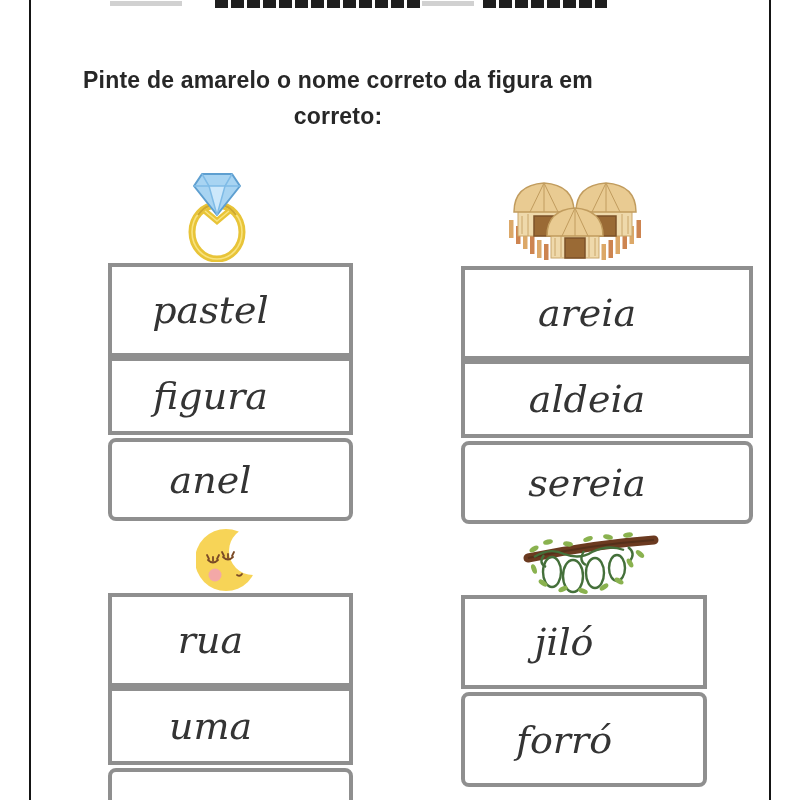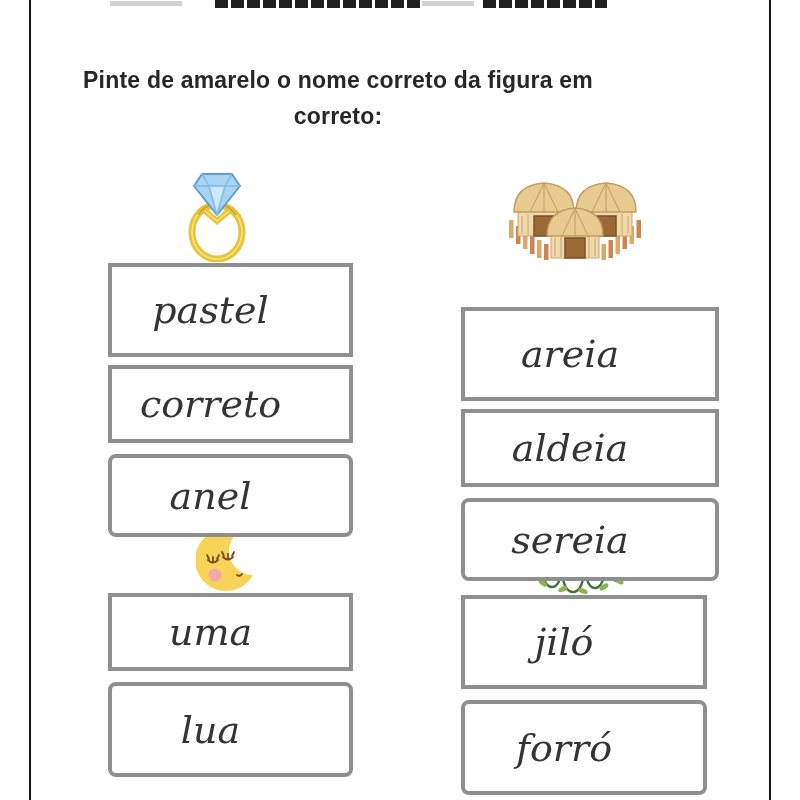--- a/index.html
+++ b/index.html
@@ -18,23 +18,23 @@
   .faint-text{position:absolute;top:1px;height:5px;background:#c6c6c6;opacity:.8;}
 
   
   .title{
     position:absolute;left:31px;top:62px;width:614px;
     text-align:center;font-weight:bold;font-size:23px;line-height:36px;
     color:#272727;letter-spacing:.2px;
   }
 
   
-  .col{position:absolute;display:flex;flex-direction:column;gap:8px;}
+  .col{position:absolute;display:flex;flex-direction:column;}
   .col-tl{left:108px;top:263px;width:245px;}
-  .col-tr{left:461px;top:266px;width:258px;margin-top:41px;}
+  .col-tr{left:461px;top:266px;width:292px;}
   .col-bl{left:108px;top:593px;width:245px;}
   .col-br{left:461px;top:595px;width:246px;}
   .option-box{
     box-sizing:border-box;border:4px solid #8f8f8f;background:#ffffff;
     display:flex;align-items:center;justify-content:center;
   }
   .r1{height:94px;}
   .r2{height:78px;}
   .r3{height:83px;margin-top:3px;border-radius:8px;}
   .col-bl .r3,.col-br .r3{height:95px;}
@@ -164,40 +164,43 @@
     <ellipse cx="23" cy="56" rx="5" ry="2.5" transform="rotate(35 23 56)"></ellipse>
     <ellipse cx="14" cy="42" rx="5" ry="2.5" transform="rotate(70 14 42)"></ellipse>
   </g>
 </svg>
 
 <div class="col col-tl">
   <div class="option-box r1">
     <span class="word">pastel</span>
   </div>
   <div class="option-box r2">
-    <span class="word">correto</span>
+    <span class="word">figura</span>
   </div>
   <div class="option-box r3">
     <span class="word">anel</span>
   </div>
 </div>
 
 <div class="col col-tr">
   <div class="option-box r1">
     <span class="word">areia</span>
   </div>
   <div class="option-box r2">
     <span class="word">aldeia</span>
   </div>
   <div class="option-box r3">
     <span class="word">sereia</span>
   </div>
 </div>
 
 <div class="col col-bl">
+  <div class="option-box r1">
+    <span class="word">rua</span>
+  </div>
   <div class="option-box r2">
     <span class="word">uma</span>
   </div>
   <div class="option-box r3">
     <span class="word">lua</span>
   </div>
 </div>
 
 <div class="col col-br">
   <div class="option-box r1">

